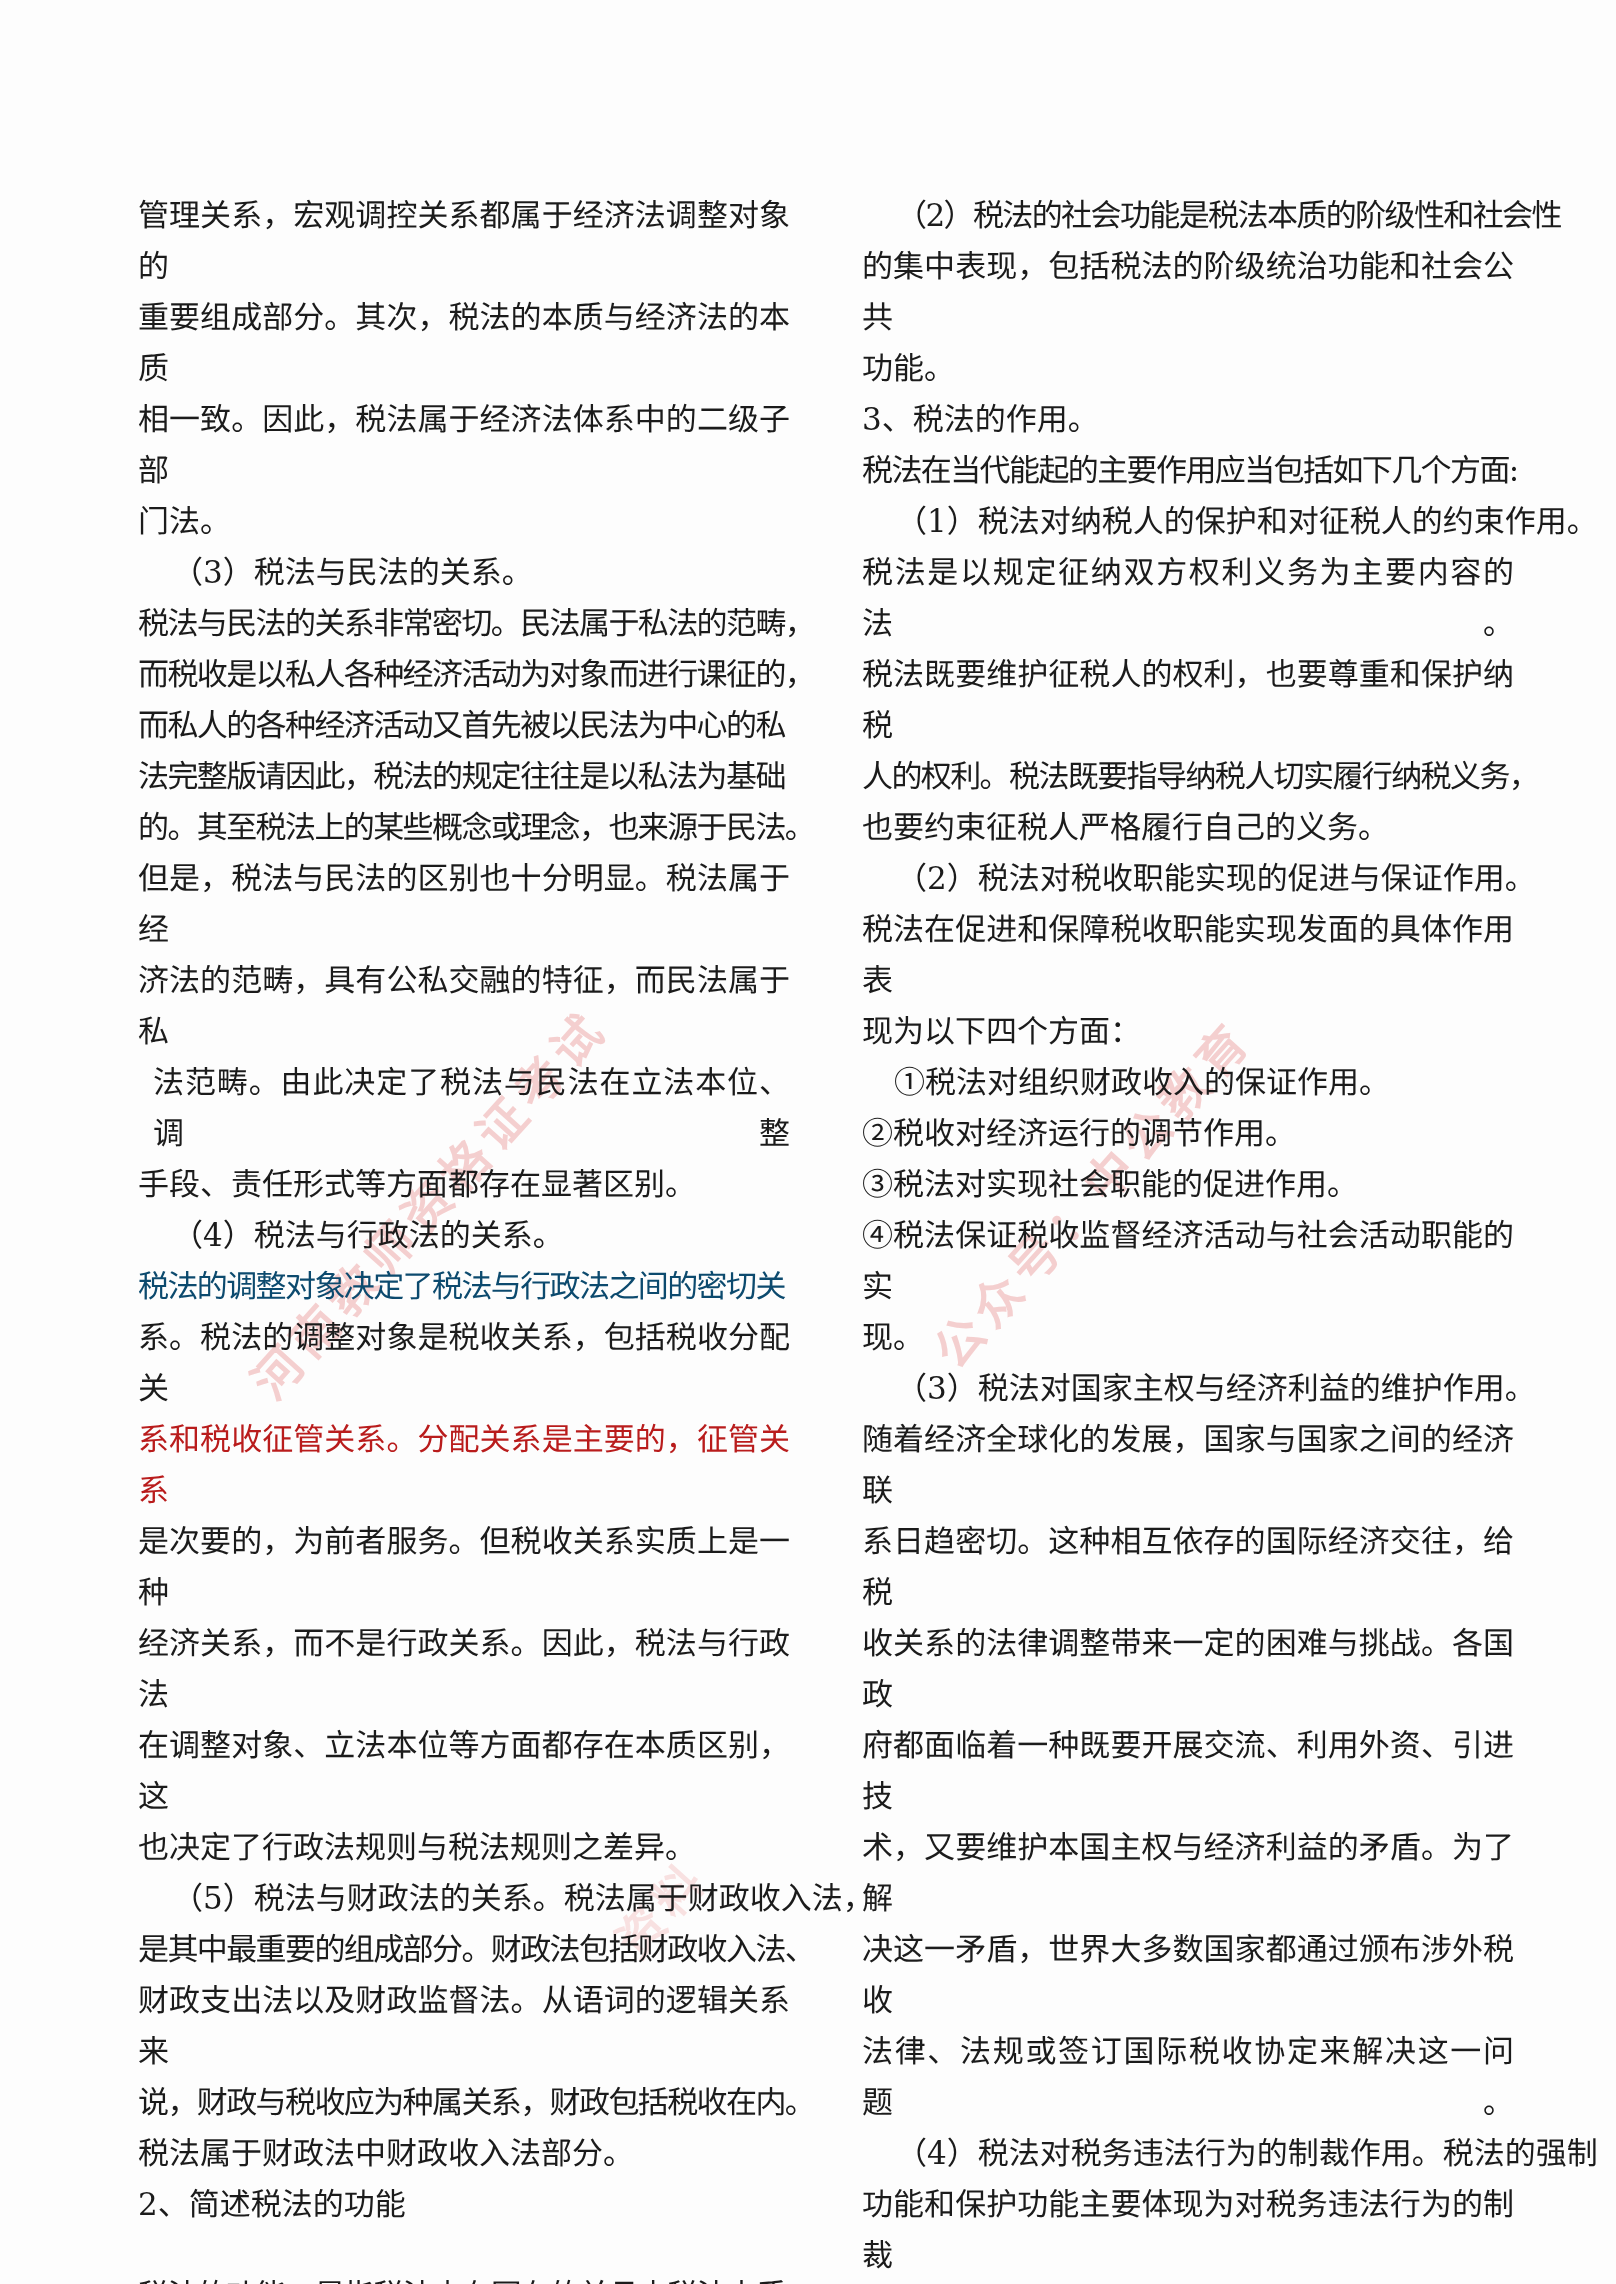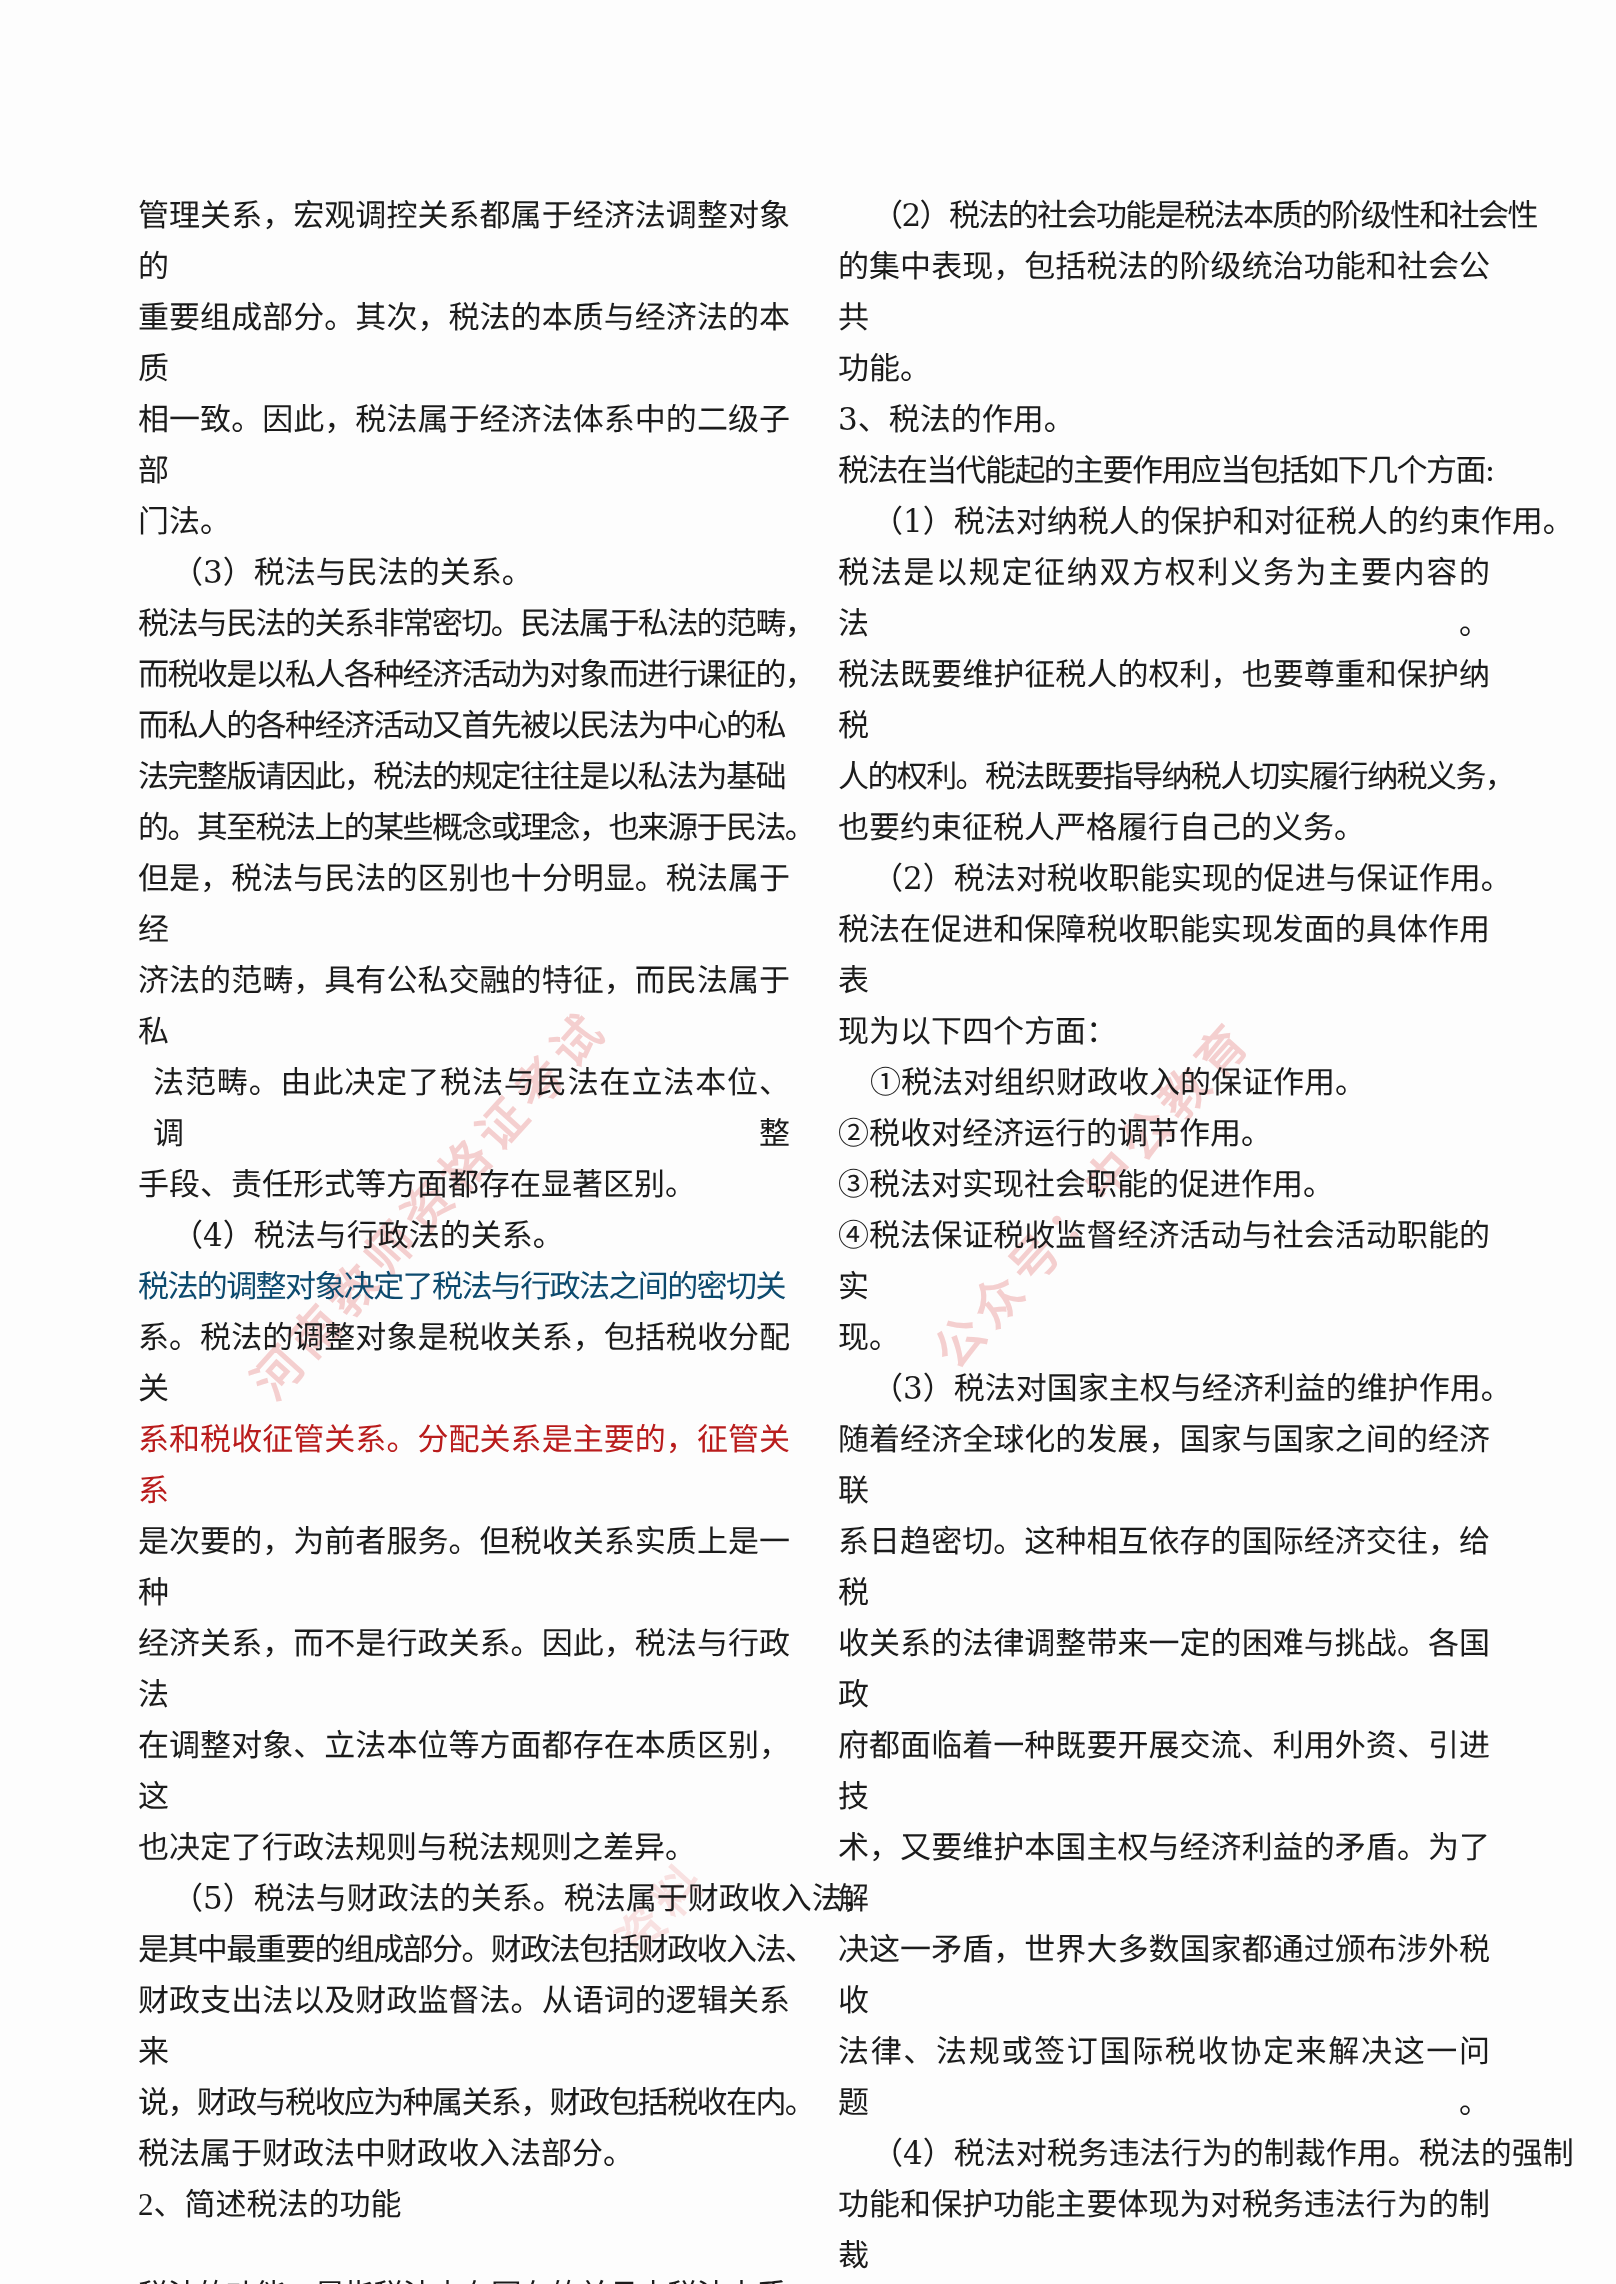--- a/index.html
+++ b/index.html
@@ -67,21 +67,21 @@
     width: 1616px;
     height: 2107px;
     z-index: 10;
   }
   .col {
     position: absolute;
     top: 190px;
     width: 652px;
   }
   .col-left  { left: 138px; }
-  .col-right { left: 838px; }
+  .col-right { left: 862px; }
 
   .line {
     font-size: 31px;
     line-height: 51px;
     color: #1b1b1b;
     white-space: nowrap;
     font-family: "DejaVu Serif", "Liberation Serif", serif;
     letter-spacing: 0px;
   }
   .line.indent { text-indent: 34px; }
@@ -125,21 +125,21 @@
         <div class="line just" style="color: #b91c1c;">系和税收征管关系。分配关系是主要的，征管关系</div>
         <div class="line just" style="color: rgb(27, 27, 27);">是次要的，为前者服务。但税收关系实质上是一种</div>
         <div class="line just" style="color: rgb(27, 27, 27);">经济关系，而不是行政关系。因此，税法与行政法</div>
         <div class="line just" style="color: rgb(27, 27, 27);">在调整对象、立法本位等方面都存在本质区别，这</div>
         <div class="line plain" style="color: rgb(27, 27, 27);">也决定了行政法规则与税法规则之差异。</div>
         <div class="line indent" style="color: rgb(27, 27, 27);">（5）税法与财政法的关系。税法属于财政收入法，</div>
         <div class="line tight" style="color: rgb(27, 27, 27);">是其中最重要的组成部分。财政法包括财政收入法、</div>
         <div class="line just" style="color: rgb(27, 27, 27);">财政支出法以及财政监督法。从语词的逻辑关系来</div>
         <div class="line tight" style="color: rgb(27, 27, 27);">说，财政与税收应为种属关系，财政包括税收在内。</div>
         <div class="line plain" style="color: rgb(27, 27, 27);">税法属于财政法中财政收入法部分。</div>
-        <div class="line plain" style="color: rgb(27, 27, 27); font-family: Liberation Serif, serif;">2、简述税法的功能</div>
+        <div class="line plain" style="color: rgb(27, 27, 27);">2、简述税法的功能</div>
         <div class="line tight" style="color: rgb(27, 27, 27); margin-top: 40px;">税法的功能：是指税法内在固有的并且由税法本质</div>
       </div>
     <div class="col col-right" id="col-right">
         <div class="line indent tight" style="color: rgb(27, 27, 27);">（2）税法的社会功能是税法本质的阶级性和社会性</div>
         <div class="line just" style="color: rgb(27, 27, 27);">的集中表现，包括税法的阶级统治功能和社会公共</div>
         <div class="line plain" style="color: rgb(27, 27, 27);">功能。</div>
         <div class="line plain" style="color: rgb(27, 27, 27);">3、税法的作用。</div>
         <div class="line tight" style="color: rgb(27, 27, 27);">税法在当代能起的主要作用应当包括如下几个方面:</div>
         <div class="line indent" style="color: rgb(27, 27, 27);">（1）税法对纳税人的保护和对征税人的约束作用。</div>
         <div class="line just" style="color: rgb(27, 27, 27);">税法是以规定征纳双方权利义务为主要内容的法。</div>

